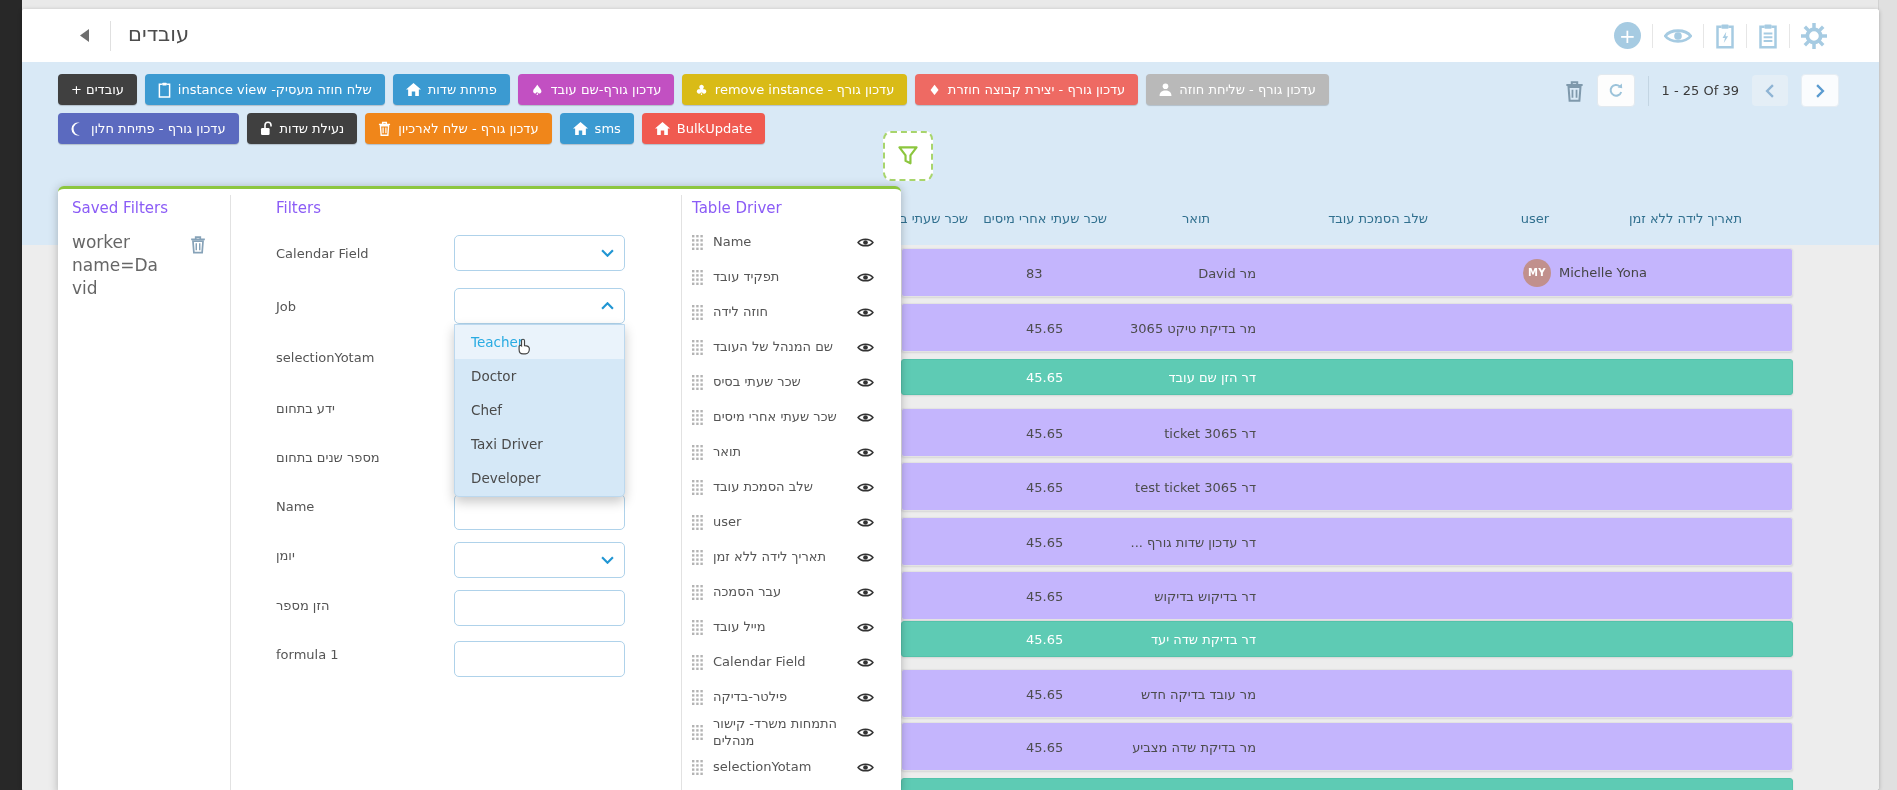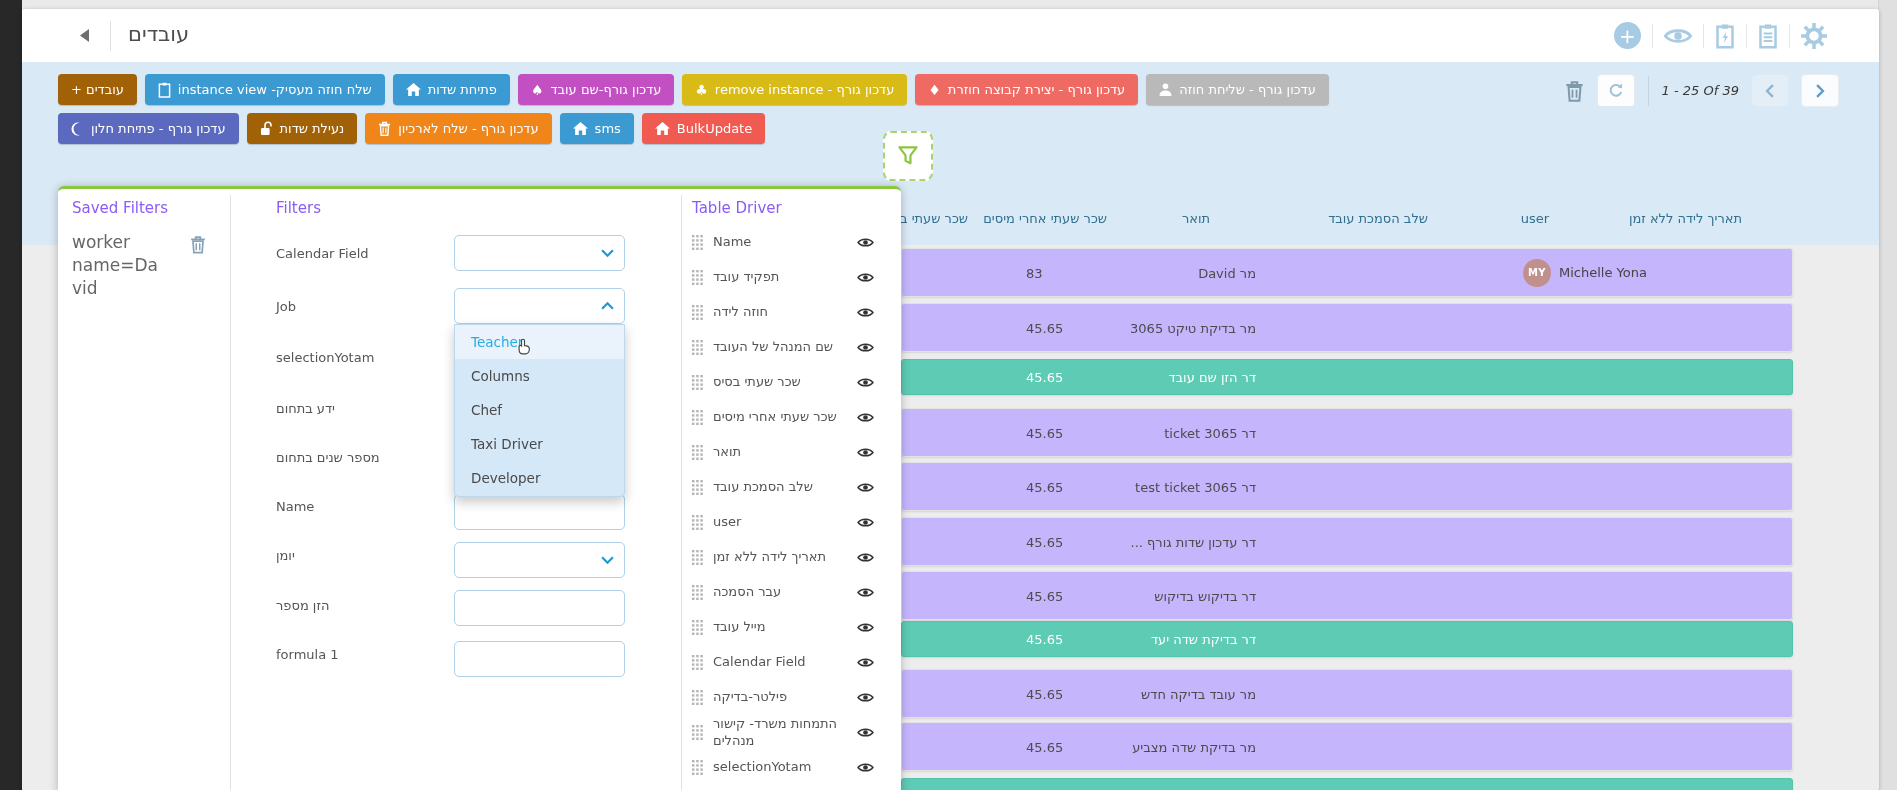--- a/index.html
+++ b/index.html
@@ -17,24 +17,24 @@
   .hicon{display:flex;align-items:center;justify-content:center;cursor:pointer;}
   .hdivider{width:1px;height:24px;background:#e6e6e6;}
   .plus-circle{width:27px;height:27px;border-radius:50%;background:#a6cbe2;display:flex;align-items:center;justify-content:center;color:#fff;font-size:20px;line-height:1;}
   
   .band{position:absolute;left:0;top:53px;width:100%;height:124px;background:#d9e9f6;}
   .btnrow{position:absolute;left:36px;display:flex;gap:8px;}
   .btn{height:31px;border-radius:4px;display:flex;align-items:center;gap:7px;padding:0 13px;color:#fff;font-size:13px;cursor:pointer;box-shadow:0 1px 1px rgba(0,0,0,.18);white-space:nowrap;}
   .bl{direction:rtl;}
   .bi{flex:0 0 auto;}
   .suit{font-size:14px;line-height:1;}
-  .bgreen{background:#a16207}.bblue{background:#3b9ad1}.bmagenta{background:#c250c2}.byellow{background:#d9bb17}
+  .bgreen{background:#404040}.bblue{background:#3b9ad1}.bmagenta{background:#c250c2}.byellow{background:#d9bb17}
   .bred{background:#ee6a63}.bgray{background:#b9b9b9}.bindigo{background:#5b6abf}.borange{background:#f0861a}.bred2{background:#f05a50}
   .pager{position:absolute;right:40px;top:12px;display:flex;align-items:center;gap:13px;}
-  .pg-range{font-size:13px;color:#3a3a3a;font-style:italic;}
+  .pg-range{font-size:13px;color:#3a3a3a;}
   .pg-div{width:1px;height:30px;background:#c3d5e3;}
   .sqbtn{width:36px;height:31px;border-radius:4px;display:flex;align-items:center;justify-content:center;cursor:pointer;}
   .refresh-btn{background:#fdfdfd;border:1px solid #e2e9ef;}
   .prev-btn{background:#e4eef6;}
   .next-btn{background:#fafcfe;border:1px solid #e6edf3;}
   .filter-toggle{position:absolute;left:861px;top:69px;width:46px;height:46px;background:#fff;border:2px dashed #a8d56c;border-radius:8px;display:flex;align-items:center;justify-content:center;cursor:pointer;z-index:3;}
   
   .thead{position:absolute;left:0;top:177px;width:100%;height:59px;background:#d9e9f6;z-index:1;}
   .th{position:absolute;top:25px;font-size:13px;color:#31708f;direction:rtl;white-space:nowrap;cursor:pointer;}
   .rows{position:absolute;left:0;top:236px;width:100%;height:545px;background:#ededed;overflow:hidden;z-index:1;}
@@ -337,21 +337,21 @@
       </div>
 
       <div class="jobdd">
         <div class="opt active">
           <span>Teacher</span>
           <svg class="cursor-svg" width="15" height="18" viewBox="0 0 14 17">
               <path d="M5.6 1.2 c0.9 0 1.4 0.6 1.4 1.4 v4.6 c2.6 0.1 4.6 1 4.6 3 c0 2.8-1.4 4.8-3.8 4.8 h-2.2 c-2.3 0-3.7-1.9-3.7-4.2 v-2.8 c0-1 1.4-1.4 2.3-0.5 v-4.9 c0-0.8 0.5-1.4 1.4-1.4 z" fill="#fff" stroke="#444" stroke-width="1.1"></path>
             </svg>
         </div>
         <div class="opt">
-            <span>Columns</span>
+            <span>Doctor</span>
           </div>
         <div class="opt">
             <span>Chef</span>
           </div>
         <div class="opt">
             <span>Taxi Driver</span>
           </div>
         <div class="opt">
             <span>Developer</span>
           </div>

